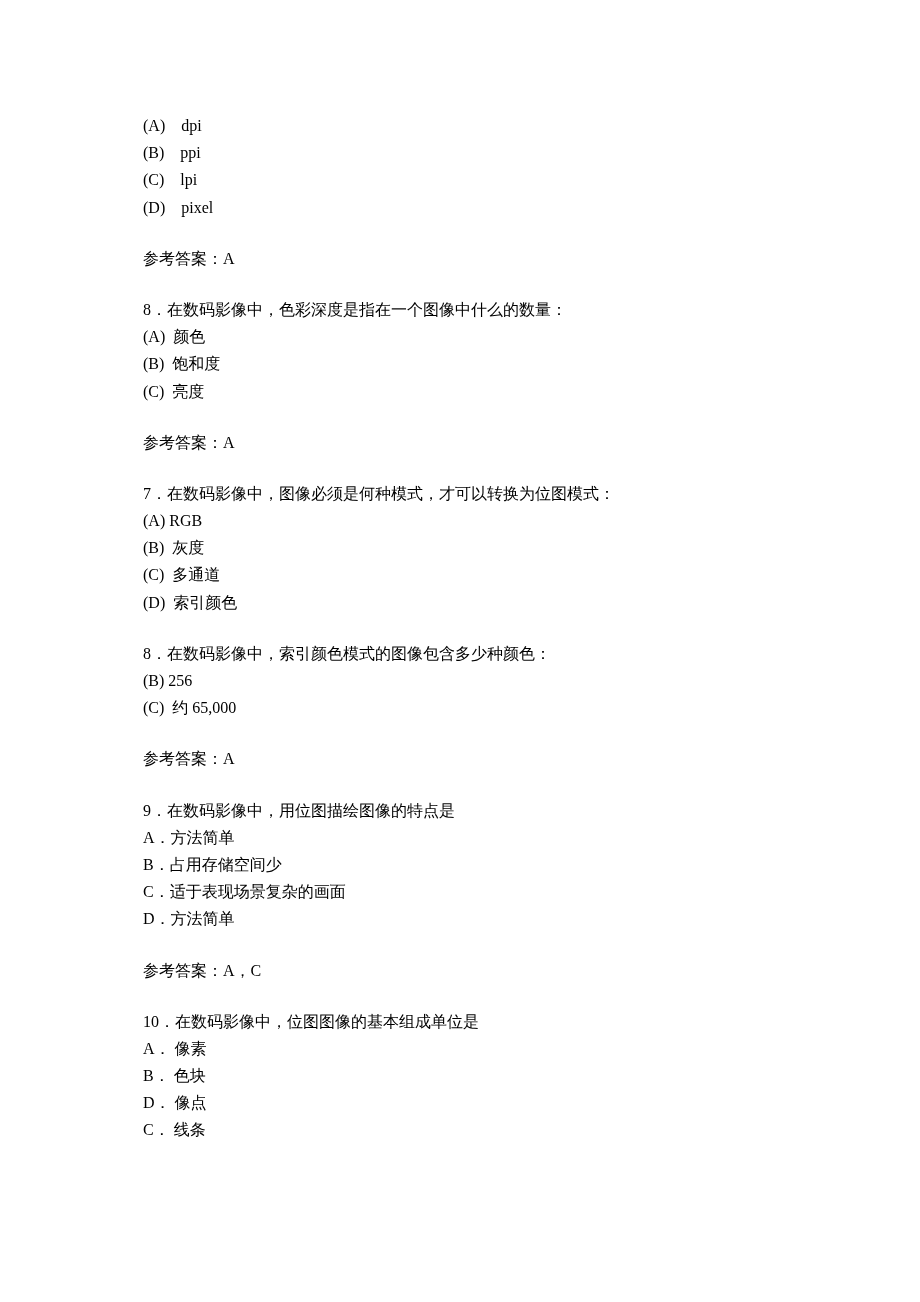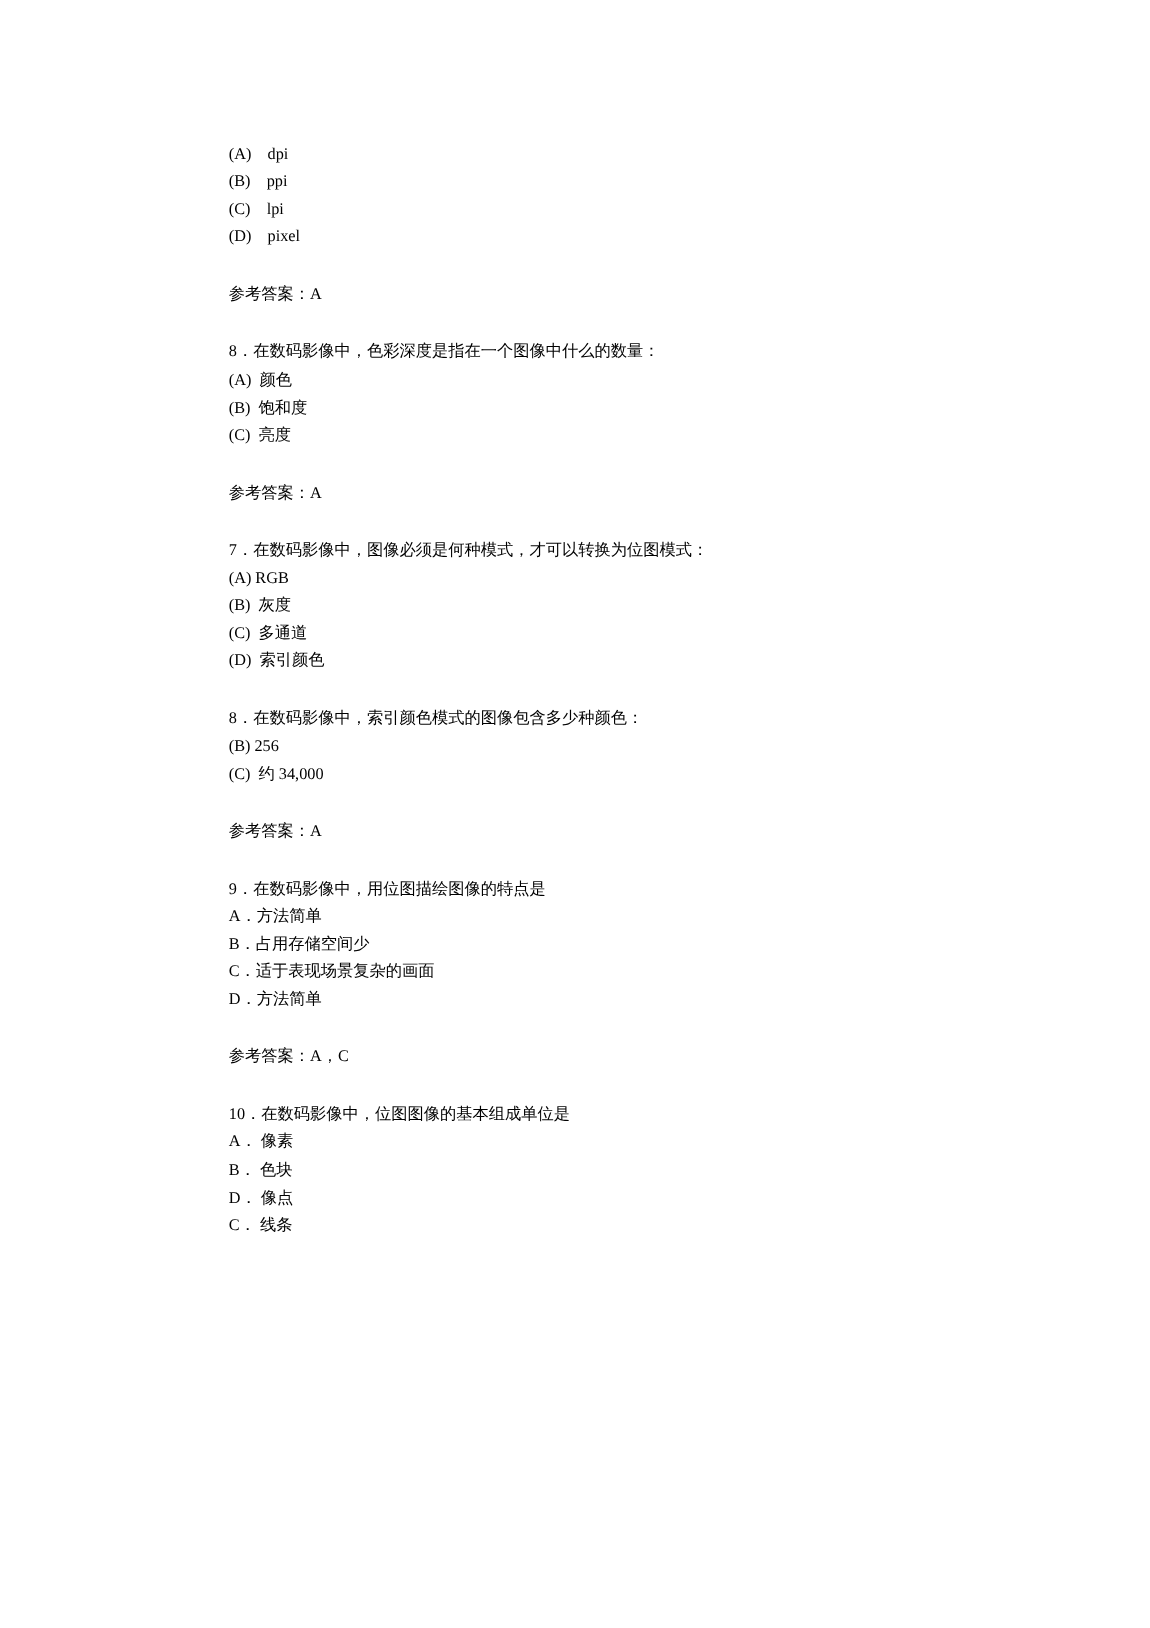--- a/index.html
+++ b/index.html
@@ -8,25 +8,24 @@
       font-family: "SimSun", "宋体", serif;
       background: #ffffff;
       width: 920px;
     }
     .page {
       padding: 112px 143px 100px 143px;
       box-sizing: border-box;
       width: 920px;
     }
     .line {
-      font-size: 13px;
+      font-size: 16px;
       color: #000000;
       line-height: 1.7;
       white-space: pre-wrap;
-      margin-left: 40px;
     }
     .block {
       margin-top: 24px;
     }
     .block:first-child {
       margin-top: 0;
     }
   </style>
 </head>
 <body>
@@ -57,21 +56,21 @@
     <div class="line">7．在数码影像中，图像必须是何种模式，才可以转换为位图模式：</div>
     <div class="line">(A) RGB</div>
     <div class="line">(B)  灰度</div>
     <div class="line">(C)  多通道</div>
     <div class="line">(D)  索引颜色</div>
   </div>
 
   <div class="block">
     <div class="line">8．在数码影像中，索引颜色模式的图像包含多少种颜色：</div>
     <div class="line">(B) 256</div>
-    <div class="line">(C)  约 34,000</div>
+    <div class="line">(C)  约 65,000</div>
   </div>
   <div class="block">
     <div class="line">参考答案：A</div>
   </div>
 
   <div class="block">
     <div class="line">9．在数码影像中，用位图描绘图像的特点是</div>
     <div class="line">A．方法简单</div>
     <div class="line">B．占用存储空间少</div>
     <div class="line">C．适于表现场景复杂的画面</div>

